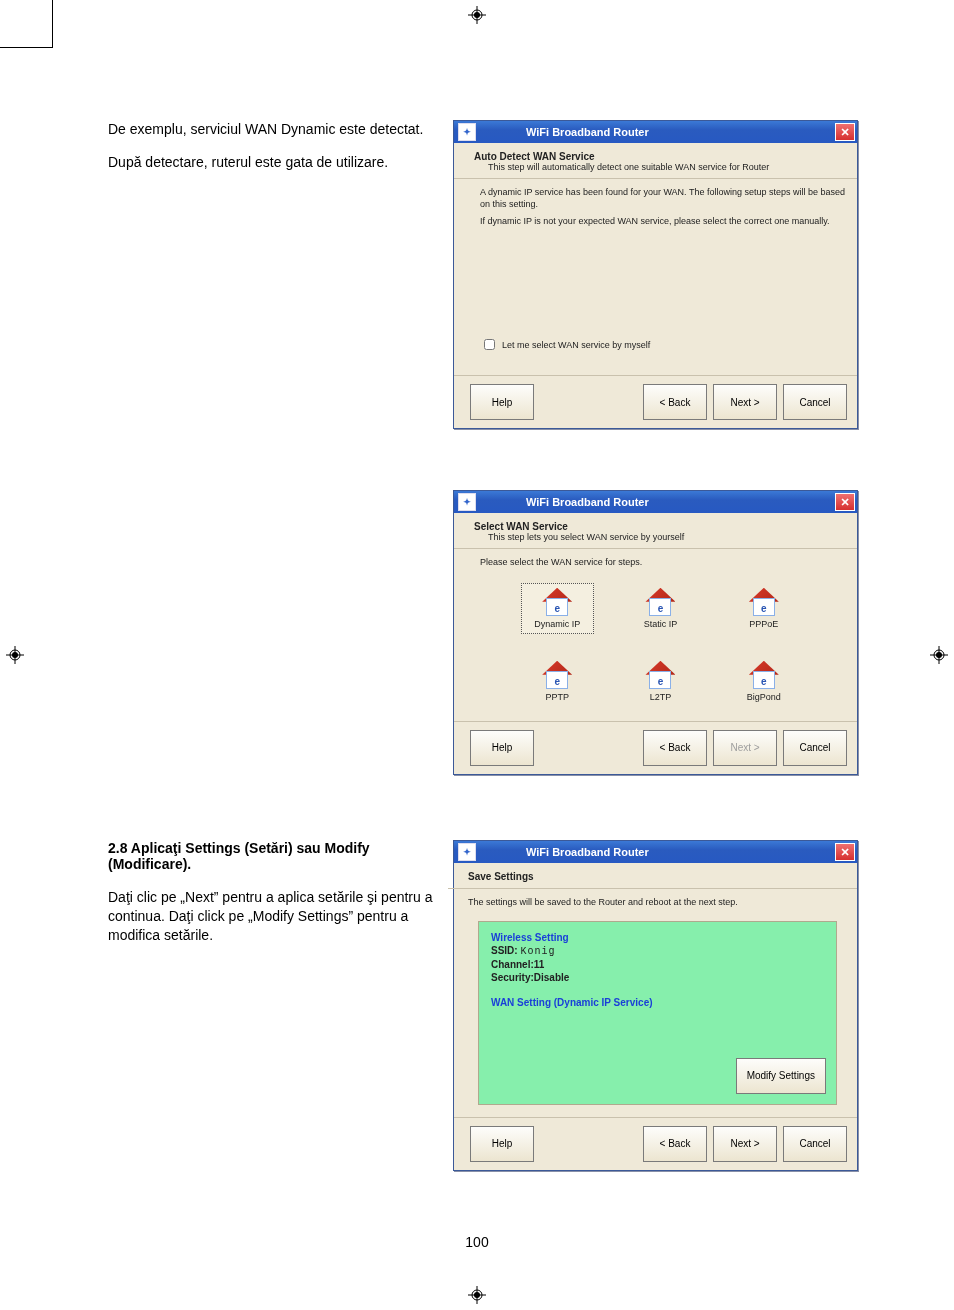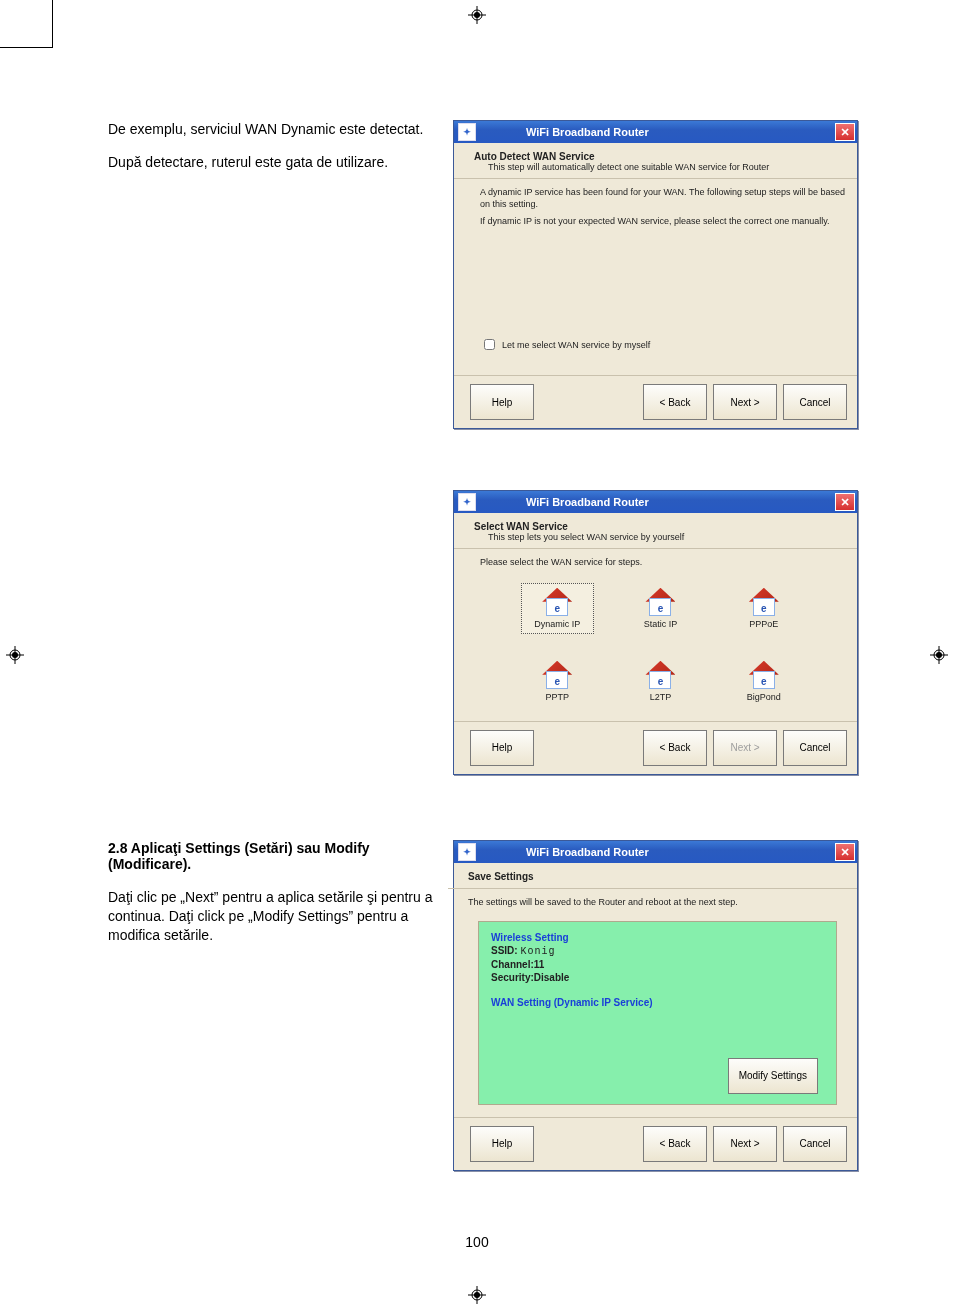--- a/index.html
+++ b/index.html
@@ -152,21 +152,21 @@
     background:#86efac;
     margin:12px 10px 12px 10px;
     padding:8px 12px 24px 12px;
     font-size:10px;
     position:relative;
     min-height:150px;
   }
   .settings-panel .link-head{ color:#1a3fd8; font-weight:bold; }
   .settings-panel .line{ margin:2px 0; }
   .settings-panel .modify-btn-wrap{
-    position:absolute; right:18px; bottom:10px;
+    position:absolute; right:10px; bottom:10px;
   }
 
   .win3 .titlebar { font-size:11px; }
 </style>
 </head>
 <body>
 
 <div class="crop-tl-h"></div>
 <div class="crop-tl-v"></div>
 <div class="reg reg-top">

